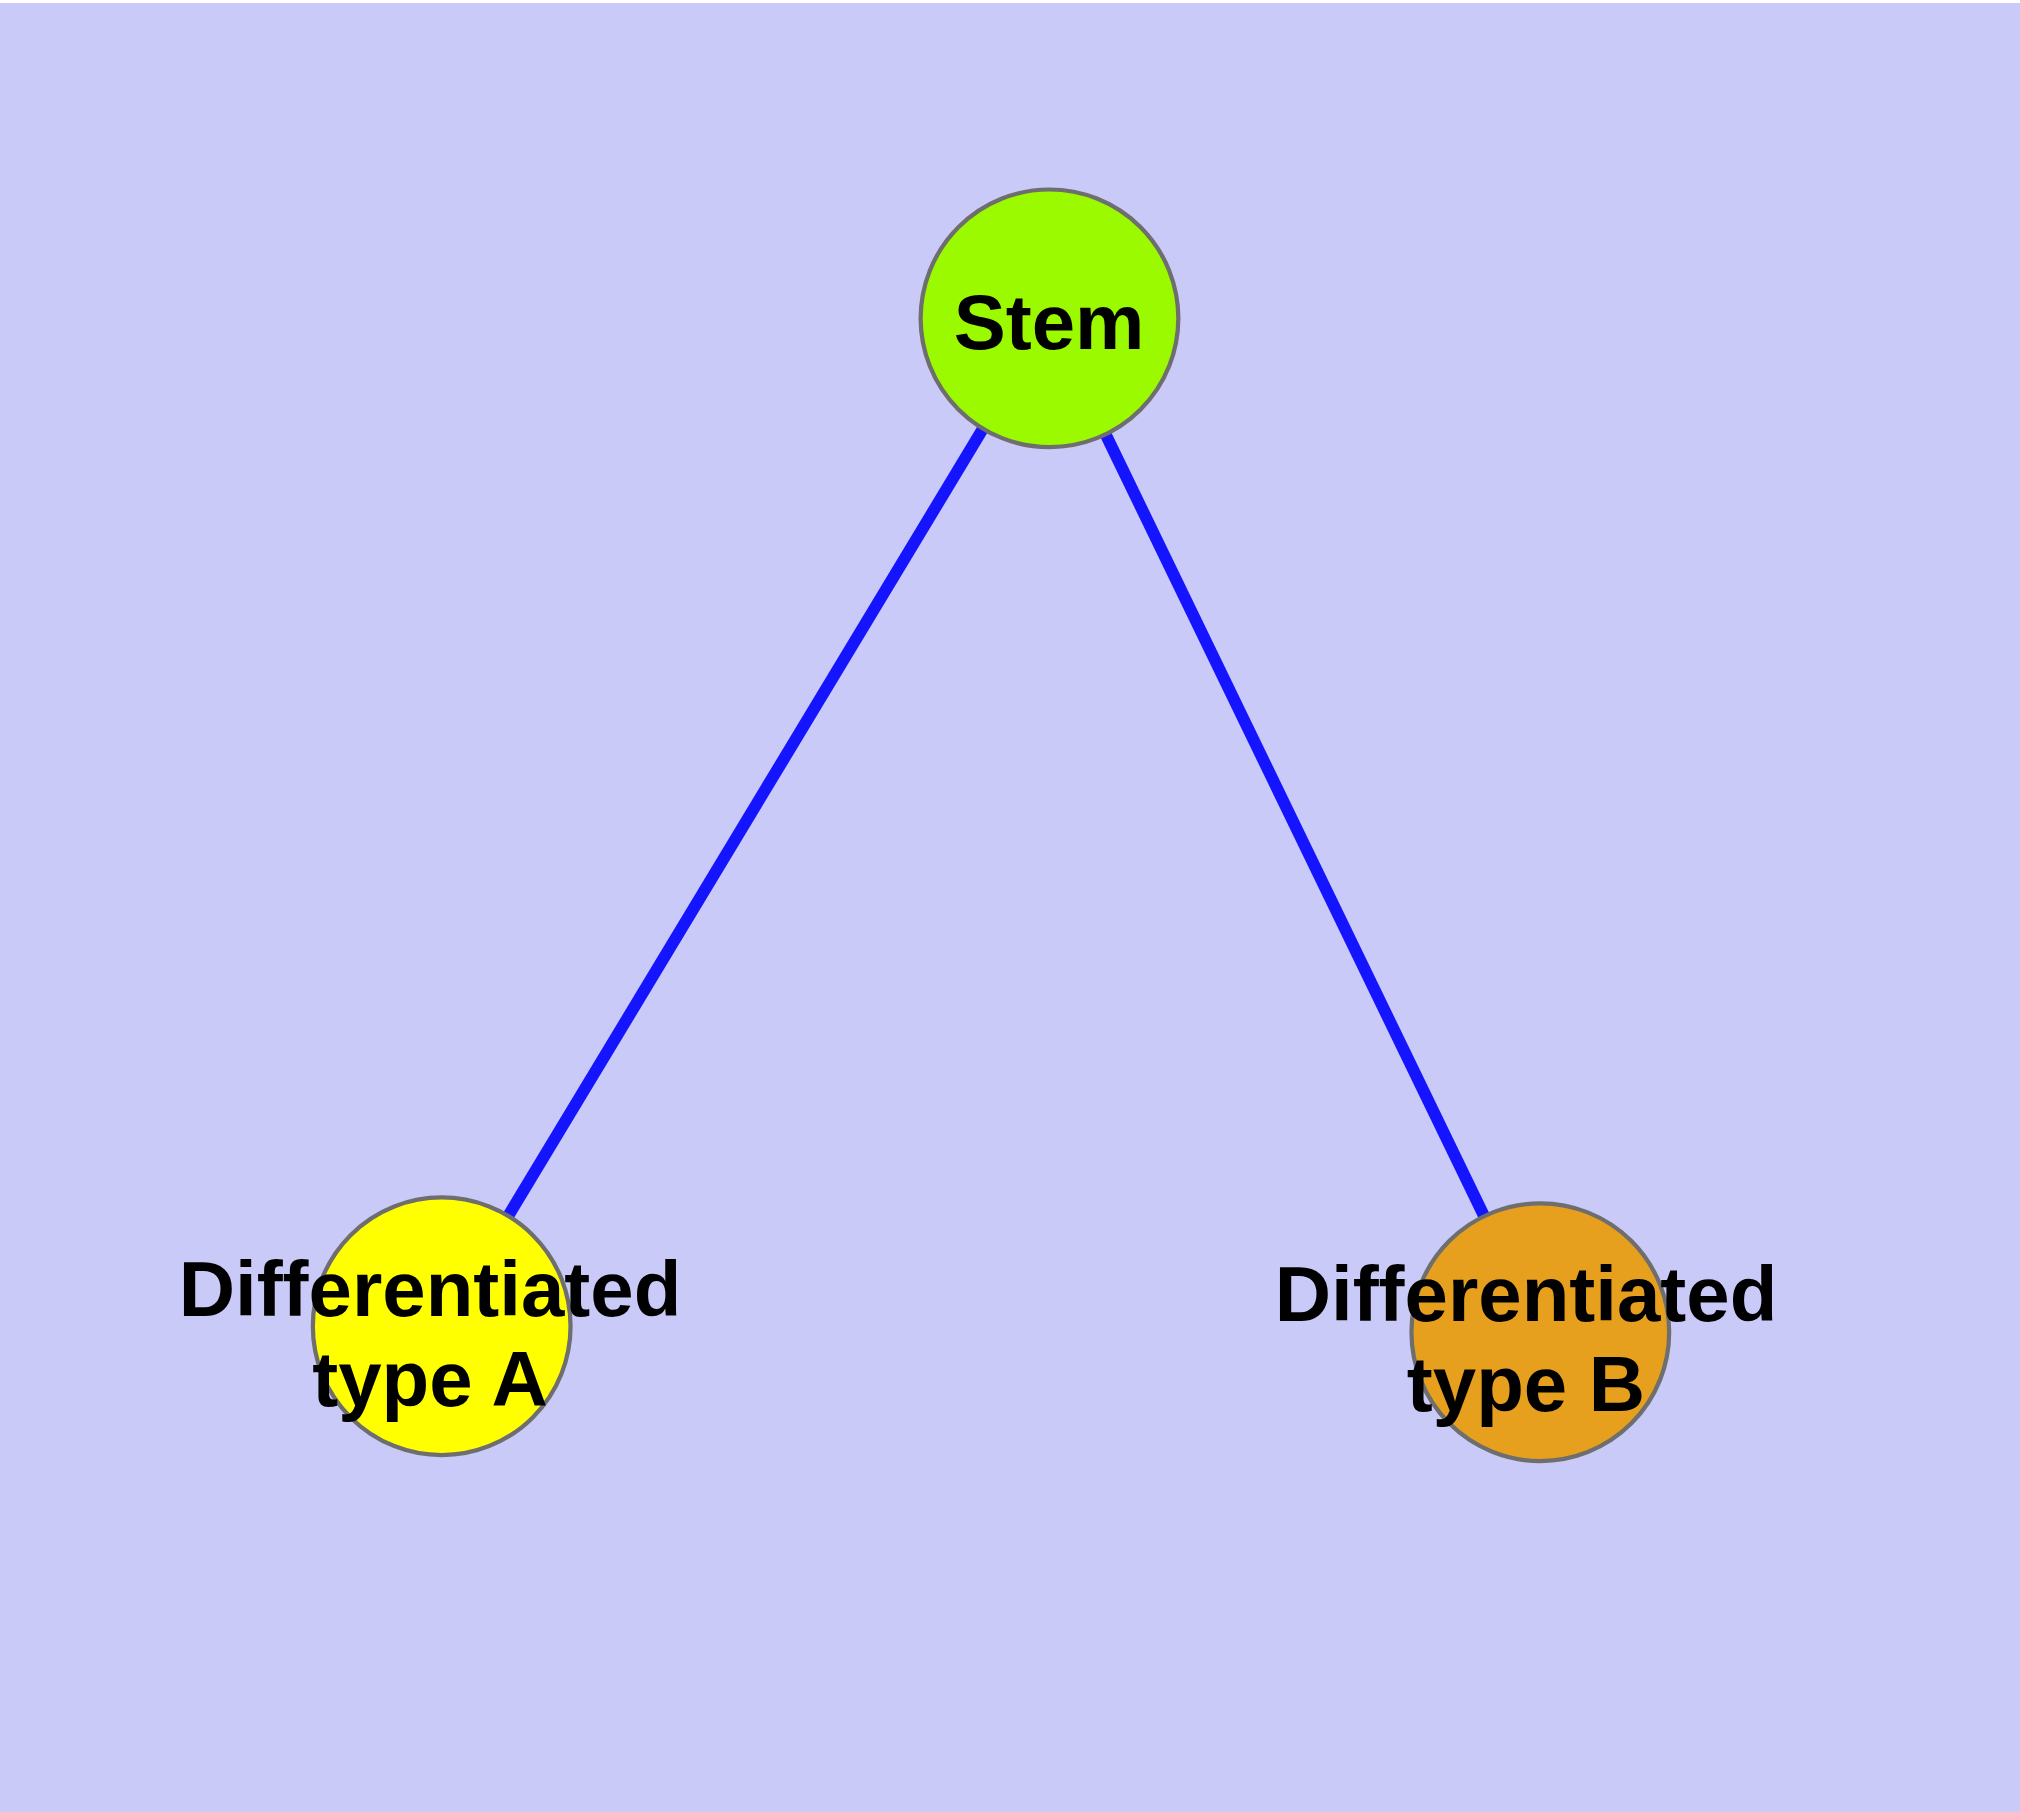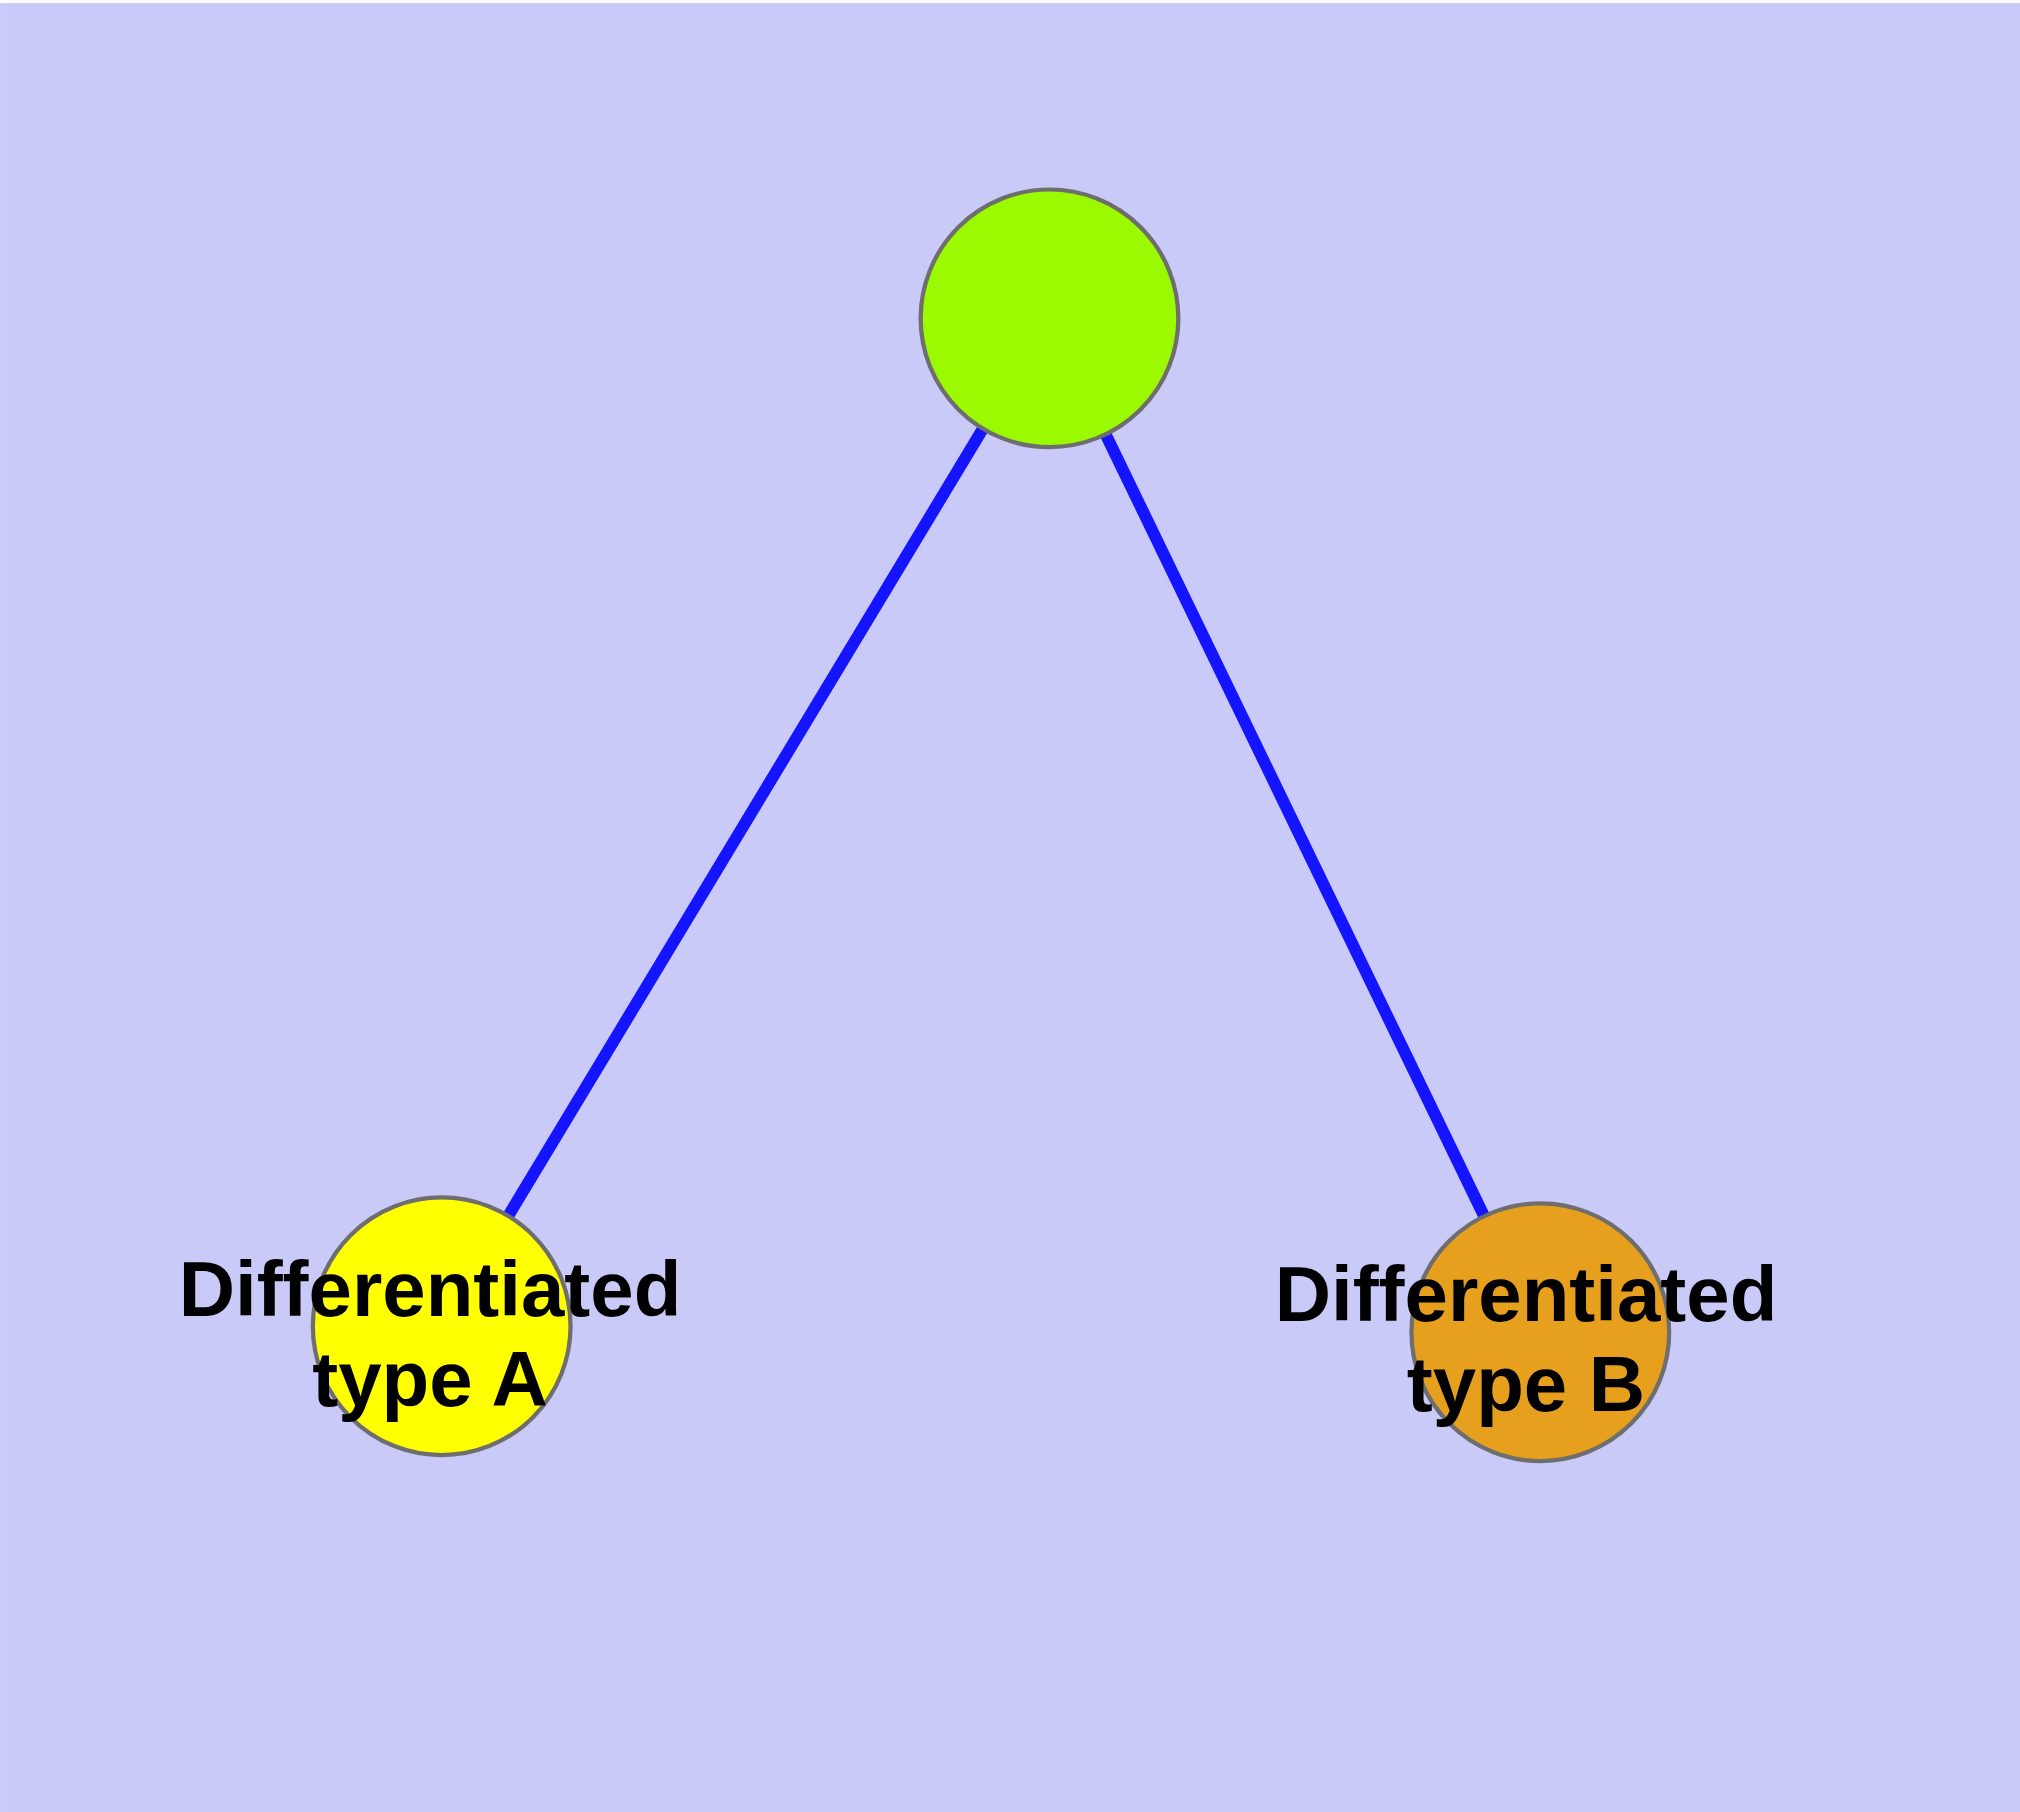--- a/index.html
+++ b/index.html
@@ -50,18 +50,19 @@
     <rect x="0" y="0" width="2384" height="2134" fill="#cacaf8"></rect>
 
     <line x1="1238" y1="372" x2="521" y2="1561" stroke-width="14" stroke="#1414ff"></line>
     <line x1="1238" y1="372" x2="1817" y2="1568" stroke-width="14" stroke="#1414ff"></line>
 
     <circle cx="1238" cy="372" r="152" stroke="#6e6e6e" stroke-width="5" fill="#9bf900"></circle>
     <circle cx="521" cy="1561" r="152" stroke="#6e6e6e" stroke-width="5" fill="#ffff00"></circle>
     <circle cx="1817" cy="1568" r="152" stroke="#6e6e6e" stroke-width="5" fill="#e6a01e"></circle>
   </svg>
 
+  <div class="node-label label-stem">Stem</div>
   <div class="node-label label-type-a">Differentiated
 type A</div>
   <div class="node-label label-type-b">Differentiated
 type B</div>
 </div>
 
 
 </body></html>

